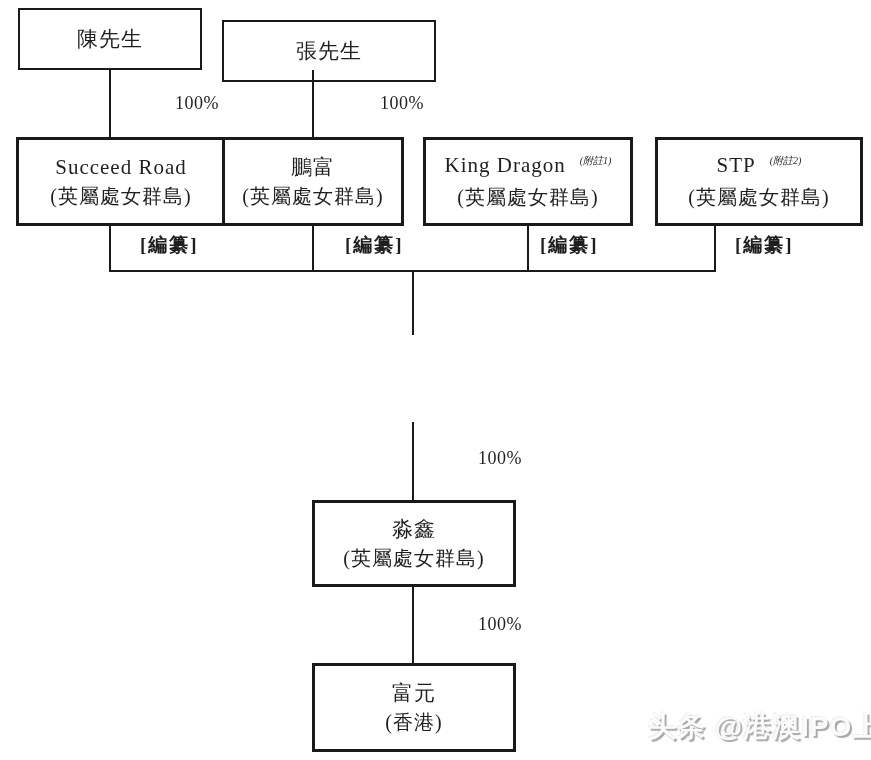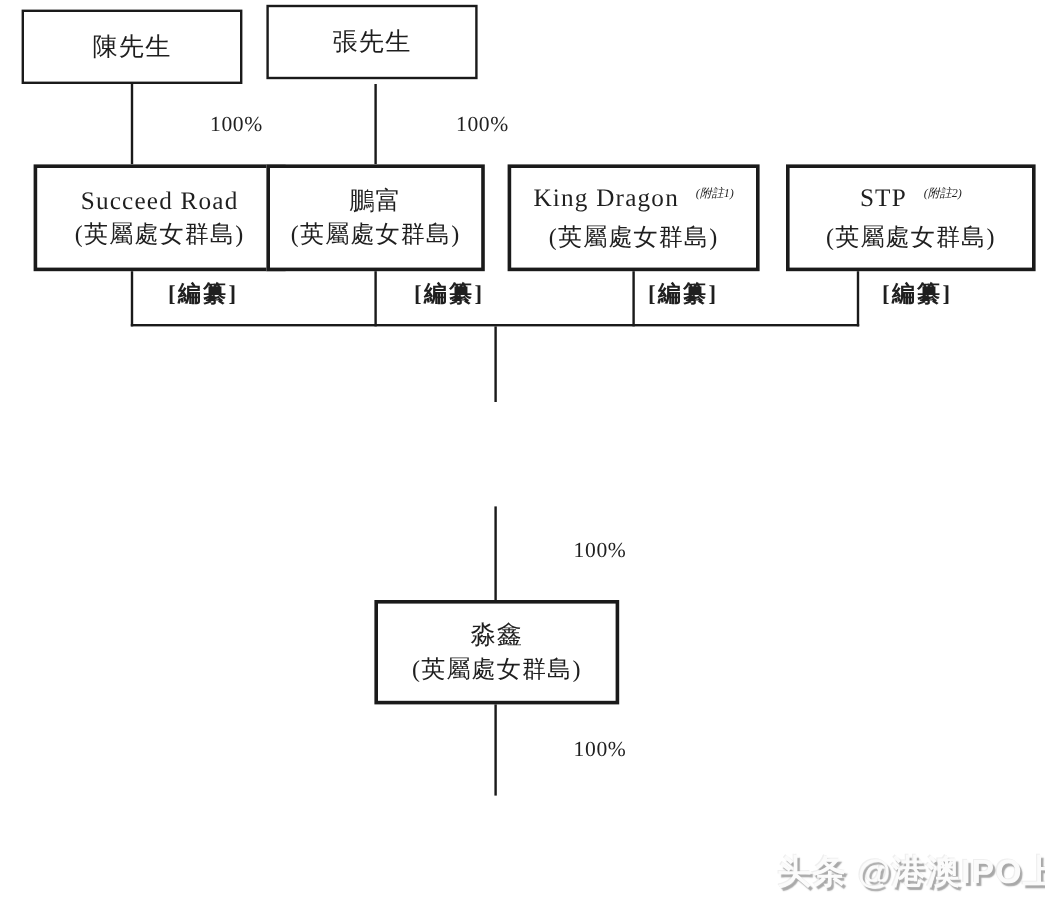--- a/index.html
+++ b/index.html
@@ -28,30 +28,30 @@
   }
 </style>
 </head>
 <body>
 
 <div class="canvas">
 
   <div class="box thin" style="left:18px;top:8px;width:184px;height:62px">
     <div class="nm">陳先生</div>
   </div>
-  <div class="box thin" style="left:222px;top:4px;width:176px;height:62px">
+  <div class="box thin" style="left:222px;top:20px;width:214px;height:62px">
     <div class="nm">張先生</div>
   </div>
 
   <div class="vline" style="left:109px;top:70px;height:67px"></div>
   <div class="vline" style="left:312px;top:70px;height:67px"></div>
   <div class="pct" style="left:139px;top:93px">100%</div>
   <div class="pct" style="left:344px;top:93px">100%</div>
 
-  <div class="box thick" style="left:28px;top:137px;width:210px;height:89px">
+  <div class="box thick" style="left:16px;top:137px;width:210px;height:89px">
     <div class="nm">Succeed Road</div>
     <div class="loc">(英屬處女群島)</div>
   </div>
   <div class="box thick" style="left:222px;top:137px;width:182px;height:89px">
     <div class="nm">鵬富</div>
     <div class="loc">(英屬處女群島)</div>
   </div>
   <div class="box thick" style="left:423px;top:137px;width:210px;height:89px">
     <div class="nm"><span>King Dragon</span><span class="note">(附註1)</span></div>
     <div class="loc">(英屬處女群島)</div>
@@ -80,16 +80,20 @@
   <div class="pct" style="left:442px;top:448px">100%</div>
 
   <div class="box thick" style="left:312px;top:500px;width:204px;height:87px">
     <div class="nm">淼鑫</div>
     <div class="loc">(英屬處女群島)</div>
   </div>
 
   <div class="vline" style="left:412px;top:587px;height:76px"></div>
   <div class="pct" style="left:442px;top:614px">100%</div>
 
+  <div class="box thick" style="left:312px;top:663px;width:204px;height:89px">
+    <div class="nm">富元</div>
+    <div class="loc">(香港)</div>
+  </div>
 
   <div class="watermark" style="left:648px;top:708px">头条 @港澳IPO上市</div>
 
 </div>
 
 </body></html>

